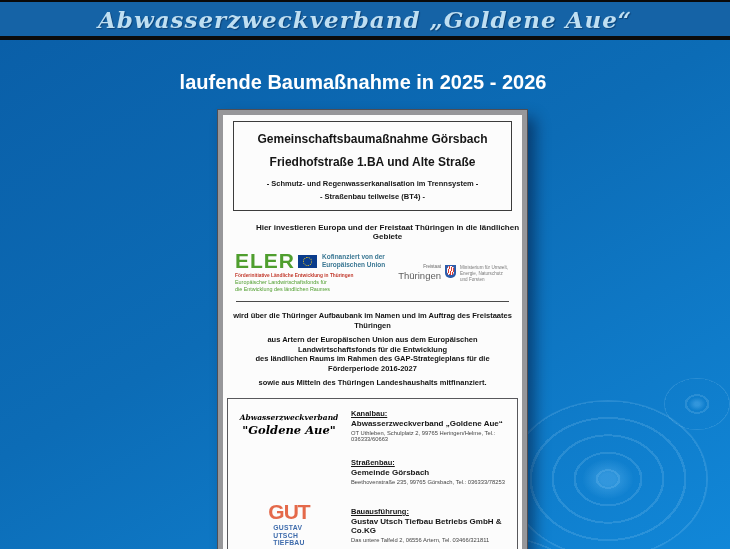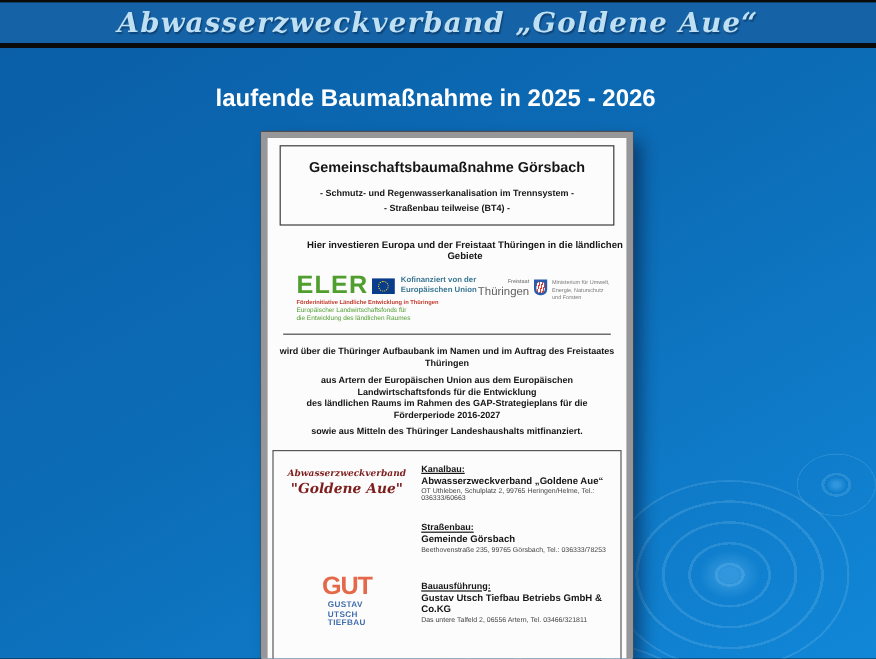--- a/index.html
+++ b/index.html
@@ -40,21 +40,21 @@
            box-shadow:0 0 0 1px #4e4e55, 8px 8px 14px rgba(0,0,25,.45); color:#161616; }
 
   .title-box { margin:6px 10px 0; border:1px solid #3c3c3c; text-align:center; padding:6px 4px 9px; }
   .tb-l1 { font-size:12px; font-weight:bold; margin-top:4px; }
   .tb-l2 { font-size:12px; font-weight:bold; margin-top:9px; }
   .tb-l3 { font-size:7.5px; font-weight:bold; margin-top:10px; }
   .tb-l4 { font-size:7.5px; font-weight:bold; margin-top:4px; }
 
   .invest { text-align:center; font-size:8px; font-weight:bold; margin-top:12px;padding-left:30px; }
 
-  .logo-row { display:flex; align-items:flex-start; margin:11px 14px 0 24px; }
+  .logo-row { display:flex; align-items:center; margin:11px 14px 0 12px; }
   .eler-top { display:flex; align-items:center; }
   .eler-word { font-size:21px; font-weight:800; color:#4f9e2e; letter-spacing:1px; line-height:.9; }
   .eu-flag { width:19px; height:13px; background:#0a3c8c; margin-left:3px; position:relative; flex:none; }
   .eu-flag::after { content:""; position:absolute; left:5px; right:5px; top:2px; bottom:2px;
                     border:1px dotted #ffd21e; border-radius:50%; }
   .cofinance { margin-left:5px; font-size:6.5px; font-weight:bold; color:#3a7793; line-height:1.3; }
   .eler-red   { font-size:4.8px; color:#c23a2d; font-weight:bold; margin-top:2px; }
   .eler-green { font-size:5.4px; color:#4f9e2e; line-height:1.25; margin-top:1px; }
 
   .th-block { margin-left:auto; display:flex; align-items:flex-start; gap:4px; margin-top:4px; }
@@ -77,21 +77,21 @@
   .crow .left  { width:112px; display:flex; flex-direction:column; align-items:center; justify-content:center; flex:none; }
   .crow .right { flex:1; padding-left:6px; }
   .chead { font-size:7.5px; font-weight:bold; text-decoration:underline; }
   .cname { font-size:8px;   font-weight:bold; margin-top:1.5px; }
   .cdet  { font-size:5.8px; color:#454545; margin-top:1.5px; }
   .crow1 { margin-top:4px; }
   .crow2 { margin-top:16px; }
   .crow3 { margin-top:18px; }
 
   .ga-logo { font-family:"DejaVu Serif", serif; font-style:italic; font-weight:bold;
-             color:#7f1d1d; text-align:center; line-height:1.25; }
+             color:#000000; text-align:center; line-height:1.25; }
   .ga-l1 { font-size:7.5px; }
   .ga-l2 { font-size:11.5px; }
 
   .gut-logo { display:flex; align-items:center; gap:4px;flex-direction:column; }
   .gut-word { font-size:21px; font-weight:900; color:#e4694a; letter-spacing:-1px; line-height:.85; }
   .gut-stack { color:#3f6cac; font-size:6.8px; font-weight:bold; line-height:1.1; letter-spacing:.3px; }
 </style>
 </head>
 <body>
 
@@ -110,20 +110,21 @@
     <div class="ripple big"></div>
     <div class="ripple small"></div>
     <div class="ripple bottom"></div>
 
     <div class="sub2">laufende Baumaßnahme in 2025 - 2026</div>
 
     <div class="paper">
 
       <div class="title-box">
         <div class="tb-l1">Gemeinschaftsbaumaßnahme Görsbach</div>
+        <div class="tb-l2">Friedhofstraße 1.BA und Alte Straße</div>
         <div class="tb-l3">-  Schmutz- und Regenwasserkanalisation im Trennsystem -</div>
         <div class="tb-l4">-  Straßenbau teilweise (BT4) -</div>
       </div>
 
       <div class="invest">Hier investieren Europa und der Freistaat Thüringen in die ländlichen Gebiete</div>
 
       <div class="logo-row">
         <div>
           <div class="eler-top">
             <span class="eler-word">ELER</span>
@@ -155,21 +156,21 @@
       </div>
 
       <div class="rule"></div>
 
       <div class="funding">
         <div class="fgap">wird über die Thüringer Aufbaubank im Namen und im Auftrag des Freistaates Thüringen</div>
         <div class="fgap">
           <span>aus Artern der Europäischen Union aus dem Europäischen Landwirtschaftsfonds für die Entwicklung</span><br>
           <span>des ländlichen Raums im Rahmen des GAP-Strategieplans für die Förderperiode 2016-2027</span>
         </div>
-        <div class="fgap">sowie aus Mitteln des Thüringer Landeshaushalts mitfinanziert.</div>
+        <div class="fgap">sowie aus Mitteln des Thüringen Landeshaushalts mitfinanziert.</div>
       </div>
 
       <div class="contact-box">
 
         <div class="crow crow1">
           <div class="left">
             <div class="ga-logo">
               <div class="ga-l1">Abwasserzweckverband</div>
               <div class="ga-l2">"Goldene Aue"</div>
             </div>

